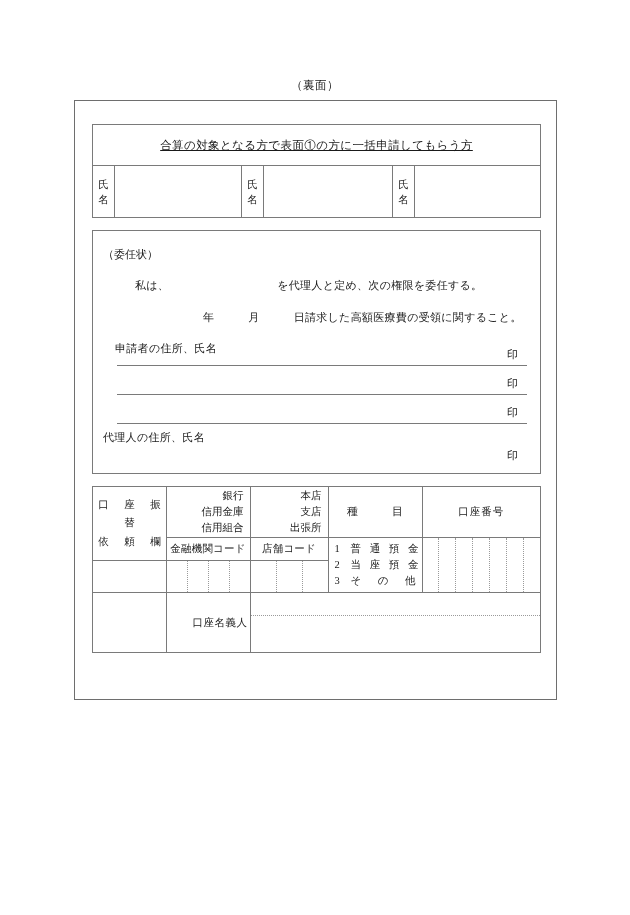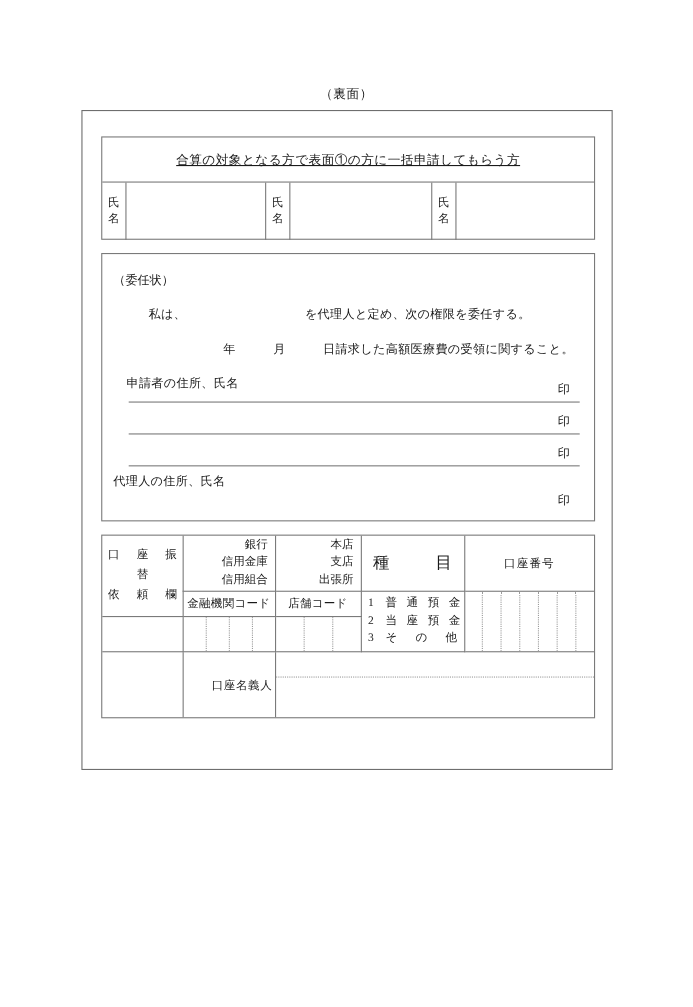--- a/index.html
+++ b/index.html
@@ -194,21 +194,21 @@
     line-height: 1.55;
     font-size: 10.5px;
   }
   .cell-code-hdr {
     text-align: center;
     font-size: 10.5px;
     letter-spacing: 0.2px;
   }
   .cell-kind-hdr {
     text-align: center;
-    font-size: 15px;
+    font-size: 11px;
     letter-spacing: 4px;
     padding-left: 4px;
   }
   .cell-acct-hdr {
     text-align: center;
     font-size: 10.5px;
     letter-spacing: 1px;
   }
   .cell-holder {
     text-align: center;

